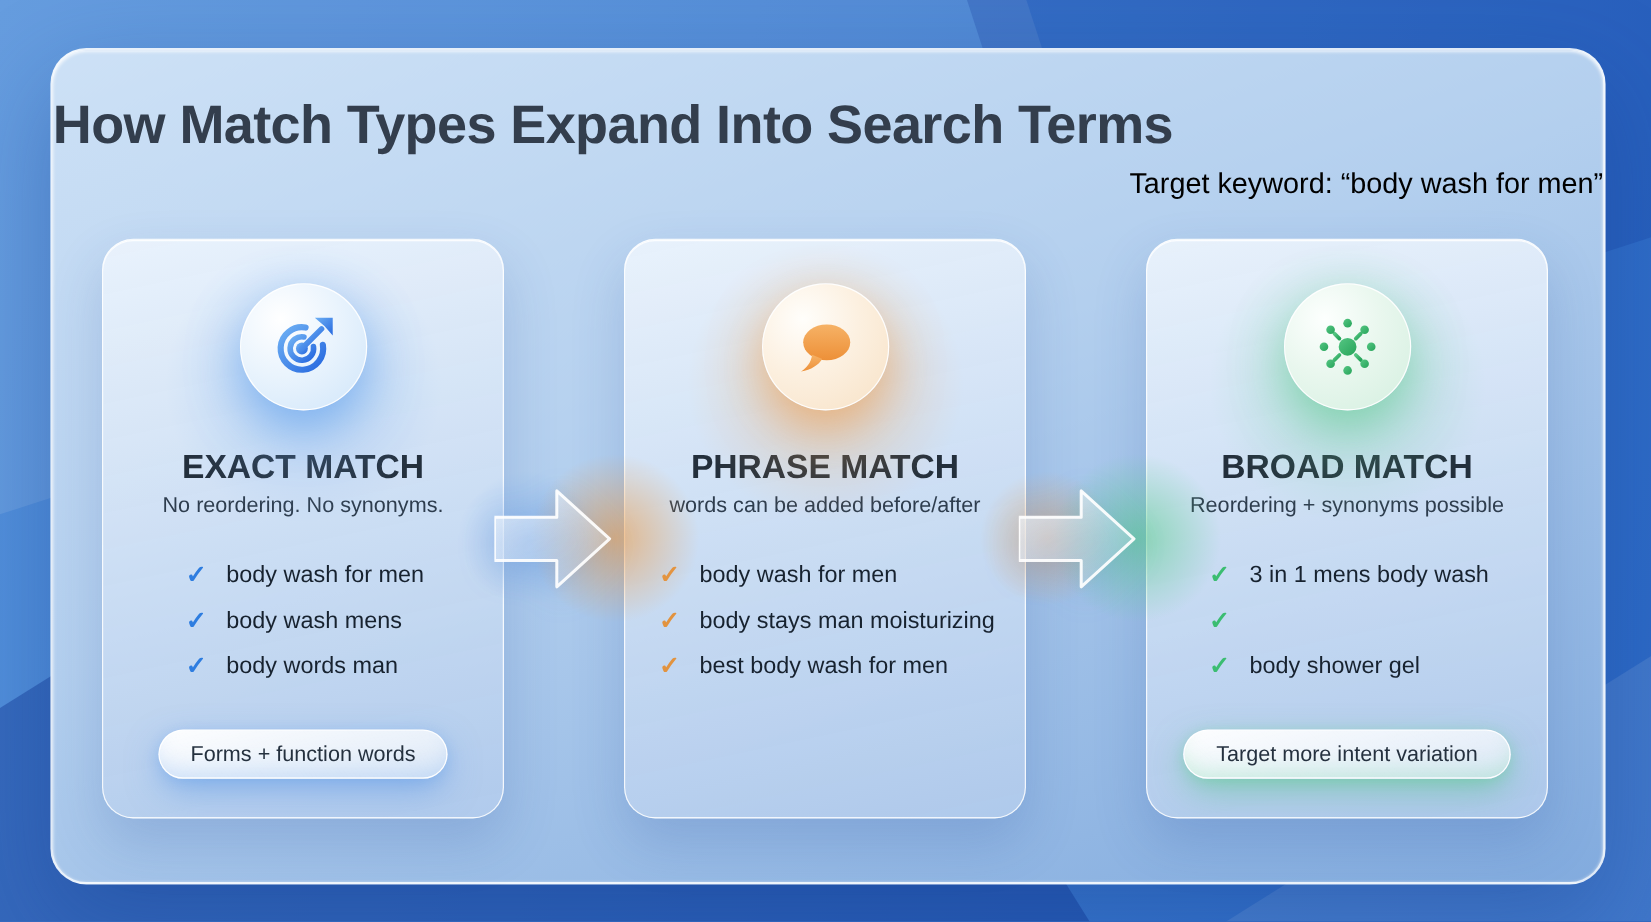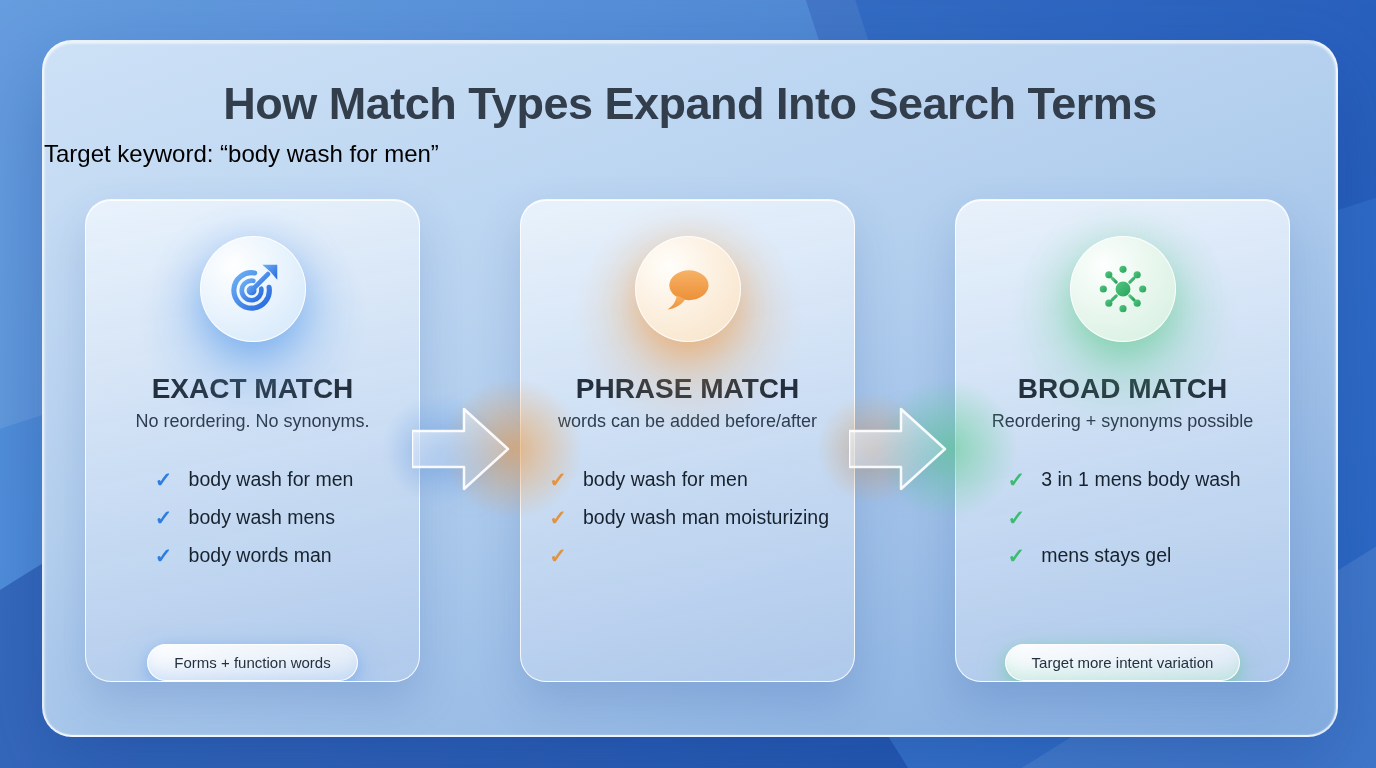--- a/index.html
+++ b/index.html
@@ -14,23 +14,23 @@
   .band-light-br{left:760px;bottom:-430px;width:1100px;height:560px;
     background:rgba(255,255,255,0.10);transform:rotate(-32deg);}
   .band-dark-tr{right:-340px;top:-300px;width:900px;height:520px;
     background:rgba(12,50,150,0.22);transform:rotate(-18deg);}
 
   .panel{position:absolute;left:42px;top:40px;width:1292px;height:693px;
     border-radius:30px;
     background:linear-gradient(160deg,#cde1f6 0%,#b3cfee 45%,#82abde 100%);
     border:2px solid rgba(255,255,255,0.75);
     box-shadow:0 30px 80px rgba(20,60,140,0.35), inset 0 1px 3px rgba(255,255,255,0.9);}
-  .page-title{margin:36px 0 0;text-align:center;font-size:45px;font-weight:700;
+  .page-title{margin:36px 0 0;font-size:45px;font-weight:700;
     letter-spacing:-0.5px;color:#333e4d;}
-  .page-subtitle{margin:10px 0 0;text-align:left;font-size:24px;color:#41506
+  .page-subtitle{margin:10px 0 0;text-align:right;font-size:24px;color:#41506
 3;}
 
   .glow-spot{position:absolute;border-radius:50%;pointer-events:none;z-index:4;
     background:radial-gradient(closest-side,var(--c),rgba(255,255,255,0) 72%);}
   .spot-a{left:362px;top:371px;width:155px;height:155px;}
   .spot-b{left:415px;top:351px;width:195px;height:195px;}
   .spot-c{left:795px;top:371px;width:155px;height:155px;}
   .spot-d{left:850px;top:351px;width:195px;height:195px;}
 
   .card{position:absolute;top:199px;width:335px;height:483px;border-radius:26px;
@@ -55,22 +55,22 @@
     box-shadow:0 16px 42px rgba(74,196,126,0.50);}
 
   .card-title{margin:30px 0 0;font-size:28px;font-weight:700;color:#232f3c;line-height:34px;}
   .card-sub{margin:4px 0 0;font-size:18px;color:#2e3d4e;line-height:22px;}
 
   .items{list-style:none;margin:28px auto 0;padding:0;width:max-content;max-width:312px;}
   .items li{display:flex;align-items:center;gap:13px;height:38px;
     font-size:19.5px;color:#17222f;}
   .chk{color:var(--accent);font-size:21px;font-weight:700;line-height:1;width:24px;text-align:center;}
 
-  .badge{margin-top:auto;align-self:center;
-    padding:9px 26px;border-radius:24px;font-size:15px;color:#25313f;white-space:nowrap;
+  .badge{margin-top:auto;margin-bottom:32px;align-self:center;
+    padding:9px 26px;border-radius:24px;font-size:18px;color:#25313f;white-space:nowrap;
     background:linear-gradient(165deg,rgba(255,255,255,0.96) 0%,rgba(255,255,255,0.55) 100%);
     border:1.5px solid rgba(255,255,255,0.95);
     box-shadow:0 10px 28px -2px var(--glow), 0 2px 10px var(--wash),
                inset 0 -14px 20px -10px var(--wash);}
 
   .arrow{position:absolute;top:394px;width:100px;height:110px;z-index:5;
     filter:drop-shadow(0 6px 14px rgba(60,110,190,0.35));}
   .arrow-0{left:412px;} .arrow-1{left:849px;}
 </style>
 </head>
@@ -145,24 +145,25 @@
     </div>
     <h2 class="card-title">PHRASE MATCH</h2>
     <p class="card-sub">words can be added before/after</p>
     <ul class="items">
       <li>
           <span class="chk">✓</span>
           <span>body wash for men</span>
         </li>
       <li>
           <span class="chk">✓</span>
-          <span>body wash man moisturizing</span>
-        </li>
-      <li>
-          <span class="chk">✓</span>
+          <span>body stays man moisturizing</span>
+        </li>
+      <li>
+          <span class="chk">✓</span>
+          <span>best body wash for men</span>
         </li>
     </ul>
   </section>
 
   <section class="card card-2" style="--accent: #3bbd71; --glow: rgba(74,196,126,0.50); --wash: rgba(110,214,156,0.32);">
     <div class="icon-circle">
       <svg viewBox="0 0 64 64" width="56" height="56" aria-hidden="true">
         <defs>
           <linearGradient id="gG" x1="0" y1="0" x2="1" y2="1">
             <stop offset="0" stop-color="#55c683"></stop>
@@ -197,21 +198,21 @@
     <ul class="items">
       <li>
           <span class="chk">✓</span>
           <span>3 in 1 mens body wash</span>
         </li>
       <li>
           <span class="chk">✓</span>
         </li>
       <li>
           <span class="chk">✓</span>
-          <span>mens stays gel</span>
+          <span>body shower gel</span>
         </li>
     </ul>
     <div class="badge">Target more intent variation</div>
   </section>
 
   <svg class="arrow arrow-0" viewBox="0 0 100 110" aria-hidden="true">
     <defs>
       <linearGradient id="agrad1" x1="0" y1="0" x2="1" y2="1">
         <stop offset="0" stop-color="rgba(255,255,255,0.65)"></stop>
         <stop offset="1" stop-color="rgba(205,225,248,0.18)"></stop>

